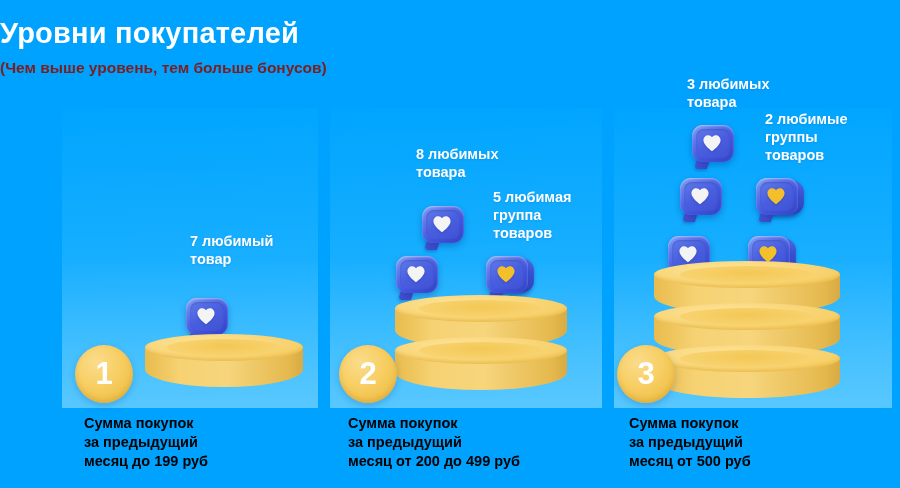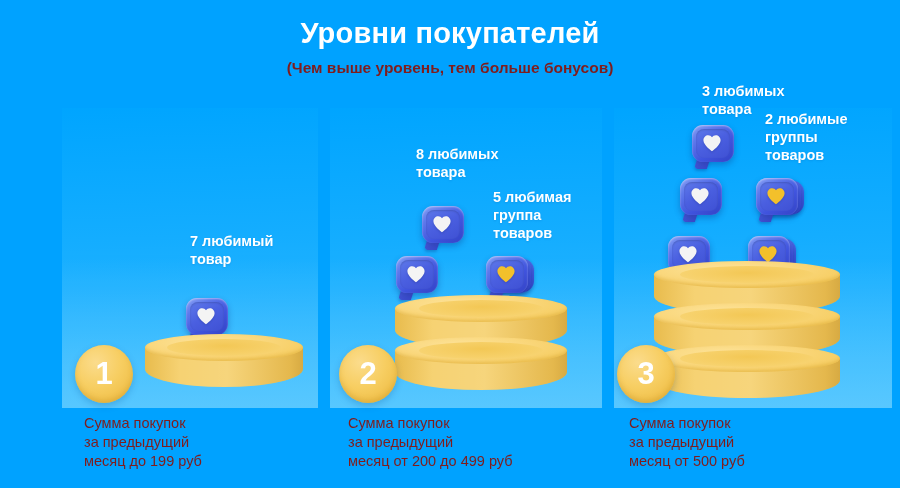--- a/index.html
+++ b/index.html
@@ -20,21 +20,21 @@
   }
   .panel.p1{left:62px;  top:108px; width:256px; height:300px;}
   .panel.p2{left:330px; top:108px; width:272px; height:300px;}
   .panel.p3{left:614px; top:108px; width:278px; height:300px;}
   .panelglow{
     position:absolute;left:0;right:0;bottom:0;height:150px;
     background:linear-gradient(180deg,rgba(90,200,255,0) 0%,rgba(120,212,255,.55) 100%);
   }
 
   
-  .header{position:absolute;left:0;right:0;top:18px;text-align:center;}
+  .header{position:absolute;left:0;right:0;top:18px;text-align:left;}
   .title{
     color:#ffffff;font-size:29px;font-weight:bold;letter-spacing:.2px;
     line-height:1.1;margin:0;
   }
   .subtitle{
     color:#7f1d1d;font-size:15.5px;font-weight:bold;margin:9px 0 0 0;line-height:1.1;
   }
 
   
   .col{position:absolute;top:0;height:488px;}
@@ -94,21 +94,21 @@
     display:flex;align-items:center;justify-content:center;
     z-index:40;
   }
   .badge span{
     color:#ffffff;font-size:31px;font-weight:bold;line-height:1;
     margin-top:-2px;
   }
 
   
   .caption{
-    position:absolute;color:#7f1d1d;font-weight:normal;font-size:14.5px;
+    position:absolute;color:#000000;font-weight:bold;font-size:14.5px;
     line-height:1.32;white-space:pre-line;
   }
 
   
   .bub{position:absolute;width:46px;height:44px;}
   .bub .layer{
     position:absolute;border-radius:11px;
     background:linear-gradient(150deg,#7f9bf2 0%,#5a72e8 30%,#3f52d8 70%,#3344c4 100%);
     box-shadow:0 2px 4px rgba(10,30,110,.28);
   }
@@ -242,21 +242,21 @@
     <div class="badge" style="left:9px;top:345px;">
       <span>2</span>
     </div>
 
     <div class="caption" style="left:18px;top:414px;width:268px;">Сумма покупок
 за предыдущий
 месяц от 200 до 499 руб</div>
   </div>
 
   <div class="col c3">
-    <div class="callout" style="left:88px;top:75px;width:150px;margin-top:7px;">3 любимых
+    <div class="callout" style="left:73px;top:75px;width:150px;">3 любимых
 товара</div>
     <div class="callout" style="left:151px;top:110px;width:140px;">2 любимые
 группы
 товаров</div>
 
     <div class="bub" style="left:78px;top:125px;">
       <div class="tail"></div>
         <div class="body"></div>
         <div class="face"></div>
       <svg class="heart" viewBox="0 0 24 22">

